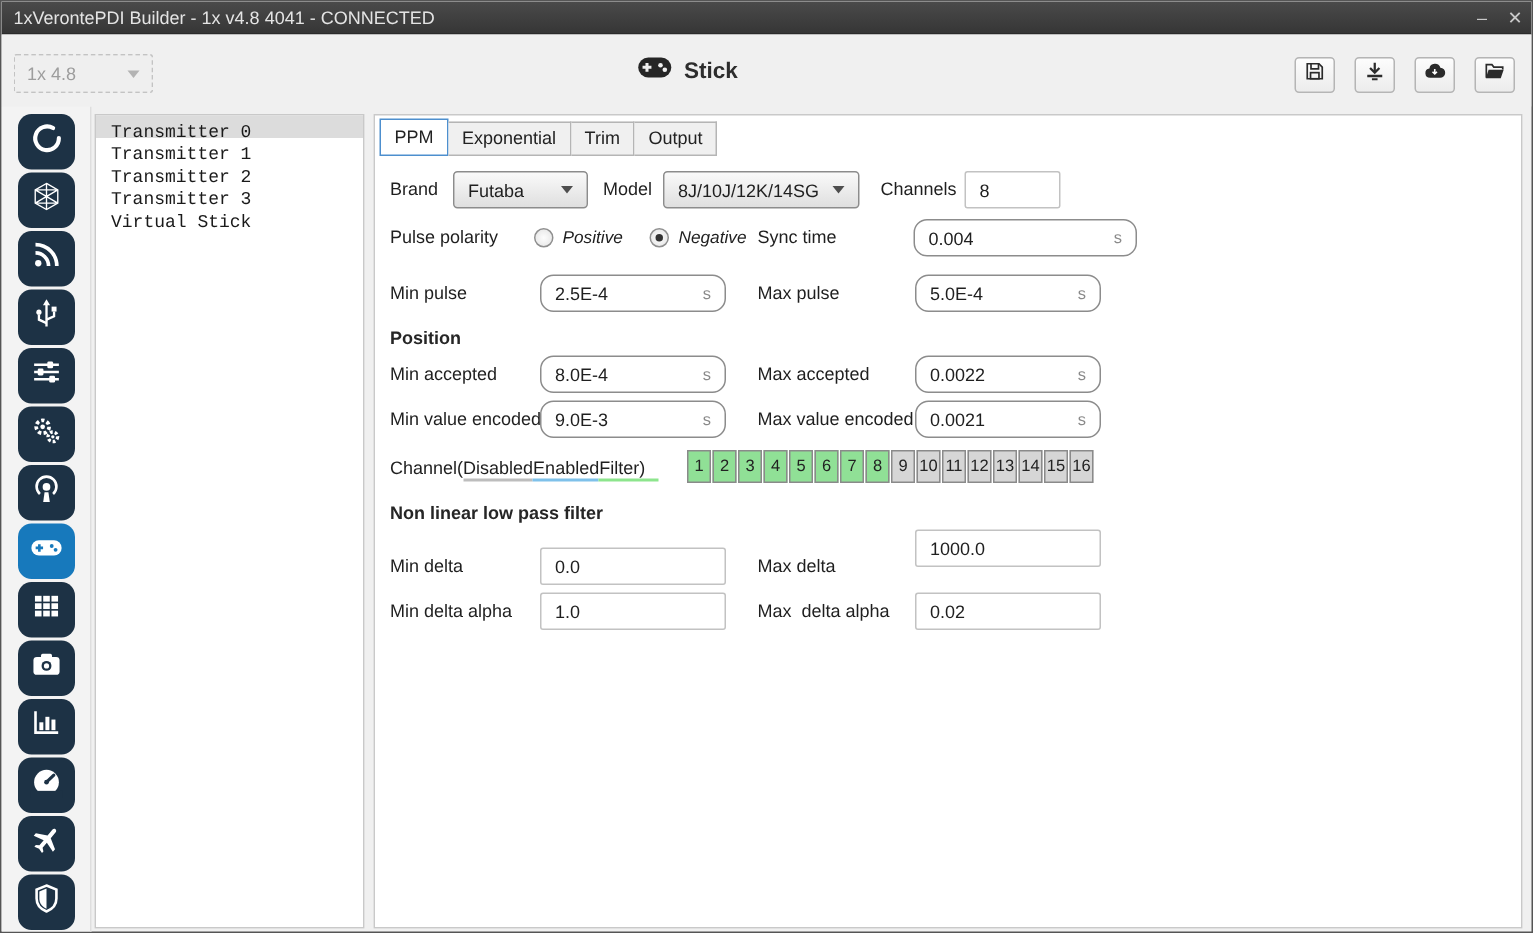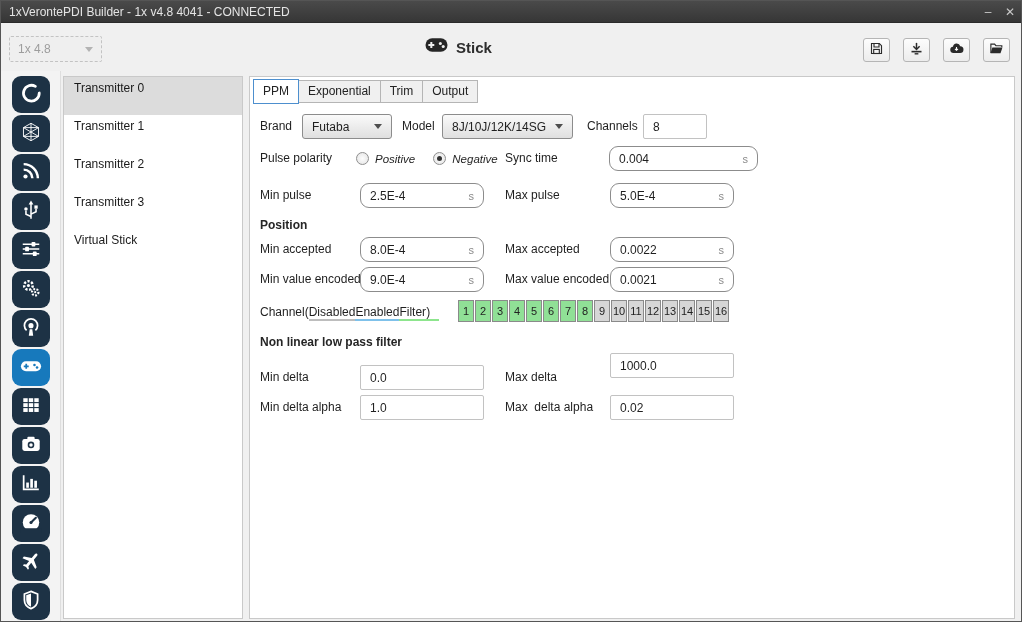--- a/index.html
+++ b/index.html
@@ -37,25 +37,25 @@
     background:linear-gradient(#fdfdfd,#ececec); display:flex; align-items:center; justify-content:center; }
   .tbtn svg { width:15px; height:15px; }
   
   .main { display:flex; height:552px; }
   .iconbar { width:60px; background:#f3f3f3; border-right:1px solid #dedede; padding-top:5px; }
   .tile { width:38px; height:37px; border-radius:9px; background:#1d3245; margin:0 auto 2px auto;
           display:flex; align-items:center; justify-content:center; }
   .tile.active { background:#1779bc; }
   .tile svg { width:22px; height:22px; }
   .list-panel { width:180px; margin:5px 6px 4px 2px; background:#fff; border:1px solid #c9c9c9; }
-  .list-row { height:38px; line-height:23px; font-size:12px; padding-left:10px; color:#1a1a1a; }
+  .list-row { height:15px; line-height:23px; font-size:12px; padding-left:10px; color:#1a1a1a;font-family:Liberation Mono, monospace; }
   .list-row.selected { background:#dcdcdc; }
   .content-panel { flex:1; margin:5px 6px 4px 0; background:#fff; border:1px solid #c9c9c9; position:relative; }
   
-  .tabs { position:absolute; top:2px; left:3px; display:flex; align-items:center; }
+  .tabs { position:absolute; top:2px; left:3px; display:flex; align-items:flex-end; }
   .tab { font-size:12px; padding:3px 9px 4px 9px; background:#f0f0f0;
          border:1px solid #b5b5b5; border-left:none; color:#222; }
   .tab:first-child { border-left:1px solid #b5b5b5; }
   .tab.active { background:#fff; border:1px solid #4d8fce; padding-top:4px; padding-bottom:5px; }
   
   .lbl { position:absolute; font-size:12px; line-height:25px; color:#1f1f1f; white-space:pre;text-align:right; }
   .hdg { position:absolute; font-size:12px; font-weight:bold; color:#262626; }
   .fld { position:absolute; height:25px; border:1px solid #8c8c8c; border-radius:9px;
          display:flex; align-items:center; padding:0 9px; font-size:12px; background:#fff; }
   .fld .unit { margin-left:auto; color:#8a8a8a; font-size:11px; }
@@ -320,21 +320,21 @@
       <span class="unit">s</span>
     </div>
     <span class="lbl" style="left:255px;top:160px">Max accepted</span>
     <div class="fld" style="left:360px;top:160px;width:124px">
       <span>0.0022</span>
       <span class="unit">s</span>
     </div>
 
     <span class="lbl" style="left:10px;top:190px">Min value encoded</span>
     <div class="fld" style="left:110px;top:190px;width:124px">
-      <span>9.0E-4</span>
+      <span>9.0E-3</span>
       <span class="unit">s</span>
     </div>
     <span class="lbl" style="left:255px;top:190px">Max value encoded</span>
     <div class="fld" style="left:360px;top:190px;width:124px">
       <span>0.0021</span>
       <span class="unit">s</span>
     </div>
 
     <div class="ch-label" style="left:10px;top:225px">
       <span>Channel(</span><span class="u-gray">Disabled</span><span class="u-blue">Enabled</span><span class="u-green"><span>Filter</span><span>)</span></span>

